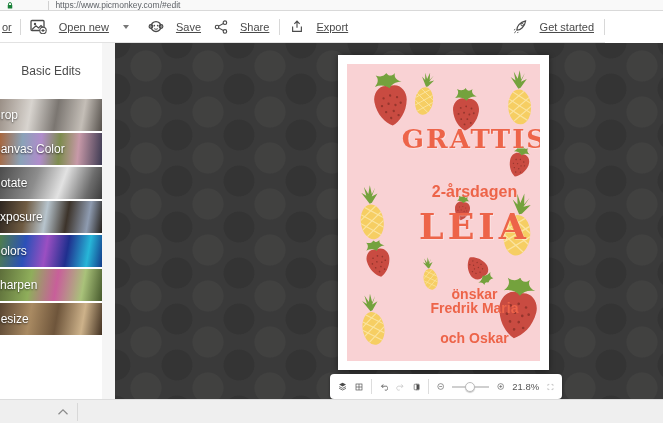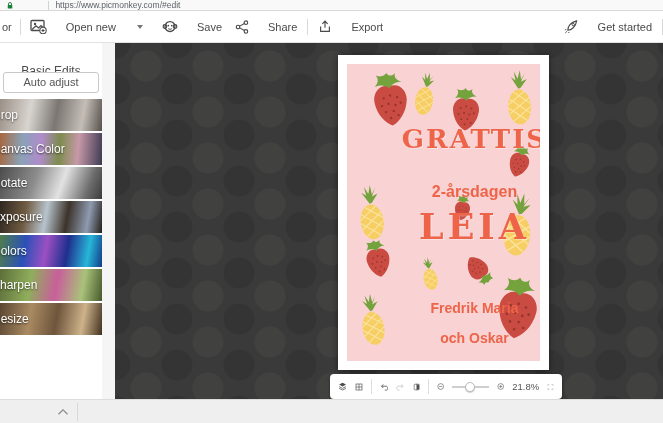--- a/index.html
+++ b/index.html
@@ -12,26 +12,26 @@
   .url-bar {
     position:absolute; left:0; top:0; width:663px; height:11px;
     background:#f9f9f9; border-bottom:1px solid #d9d9d9;
     display:flex; align-items:center; padding-left:6px; gap:4px;
     font-size:8.5px; color:#5f6368;
   }
   .secure-label { color:var(--secure_green,#188038); font-weight:bold;margin-top:48px; }
   .url-sep { color:#c0c0c0; margin:0 2px; }
   
   .toolbar {
-    position:absolute; left:0; top:11px; width:663px; height:32px;
+    position:absolute; left:0; top:11px; width:605px; height:32px;
     background:#fff; border-bottom:1px solid #e2e2e2;
-    display:flex; align-items:center; font-size:11px; color:#4a4a4a;
+    display:flex; align-items:center; font-size:11px; color:#4a4a4a;text-decoration:underline;
   }
   .tb-divider { width:1px; height:16px; background:#d8d8d8; }
-  .tb-btn { display:flex; align-items:center; gap:19px; cursor:pointer; color:#4a4a4a;text-align:center; }
+  .tb-btn { display:flex; align-items:center; gap:12px; cursor:pointer; color:#4a4a4a;text-align:center; }
   .tb-btn svg { display:block; }
   .caret-down { width:0; height:0; border-left:3.5px solid transparent;
     border-right:3.5px solid transparent; border-top:4px solid #777; margin-left:2px; }
   
   .sidebar {
     position:absolute; left:0; top:43px; width:102px; height:356px;
     background:#fff; overflow:hidden;
   }
   .sidebar-title { margin-top:21px; text-align:center; font-size:12px; color:#4a4a4a; }
   .auto-adjust {
@@ -221,21 +221,20 @@
         <circle cx="9.8" cy="6" r="1.3" fill="none" stroke="#4a4a4a" stroke-width="1"></circle>
         <path d="M3.2 13.2 L1.4 14.8 M5.6 13.8 L4.6 15 M2.4 11 L1 11.8" stroke="#4a4a4a" stroke-width="1"></path>
       </svg>
       <span>Get started</span>
     </div>
     <span class="tb-divider"></span>
   </div>
 
   <div class="sidebar">
     <div class="sidebar-title">Basic Edits</div>
-    <div class="auto-adjust">Auto adjust</div>
 
     <div class="thumb bg-crop" style="top:56px;">
       <span class="thumb-label">Crop</span>
     </div>
     <div class="thumb bg-canvas" style="top:90px;">
       <span class="thumb-label">Canvas Color</span>
     </div>
     <div class="thumb bg-rotate" style="top:124px;">
       <span class="thumb-label">Rotate</span>
     </div>
@@ -295,20 +294,21 @@
       <svg class="fruit" style="left:7px;top:228px;width:36px;height:56px;transform:rotate(-10deg);" viewBox="0 0 100 145">
           <use href="#pineapple"></use>
         </svg>
       <svg class="fruit" style="left:145px;top:214px;width:52px;height:62px;transform:rotate(8deg);" viewBox="0 0 100 120">
           <use href="#strawberry"></use>
         </svg>
 
       <div class="poster-text slab pt-title">GRATTIS</div>
       <div class="poster-text hand pt-arsdag">2-årsdagen</div>
       <div class="poster-text slab pt-name">LEIA</div>
+      <div class="poster-text hand pt-f0">önskar</div>
       <div class="poster-text hand pt-f1">Fredrik Maria</div>
       <div class="poster-text hand pt-f2">och Oskar</div>
     </div>
   </div>
 
   <div class="zoom-toolbar">
     <svg class="zt-icon" width="16" height="15" viewBox="0 0 16 16">
       <path d="M8 1.5 L14 4.7 L8 7.9 L2 4.7 Z" fill="#4a4a4a"></path>
       <path d="M2 8.2 L8 11.2 L14 8.2" fill="none" stroke="#4a4a4a" stroke-width="1.3"></path>
       <path d="M2 11.2 L8 14.2 L14 11.2" fill="none" stroke="#4a4a4a" stroke-width="1.3"></path>

